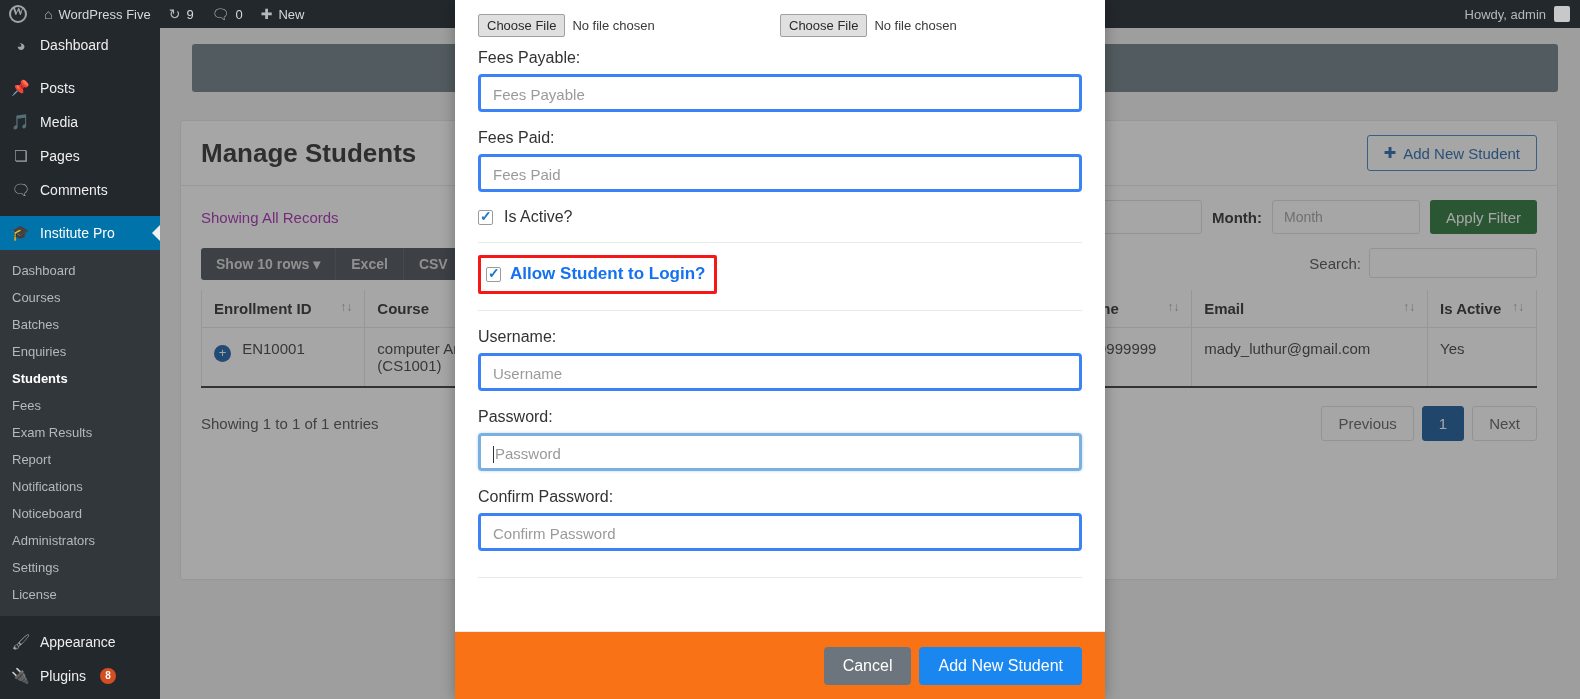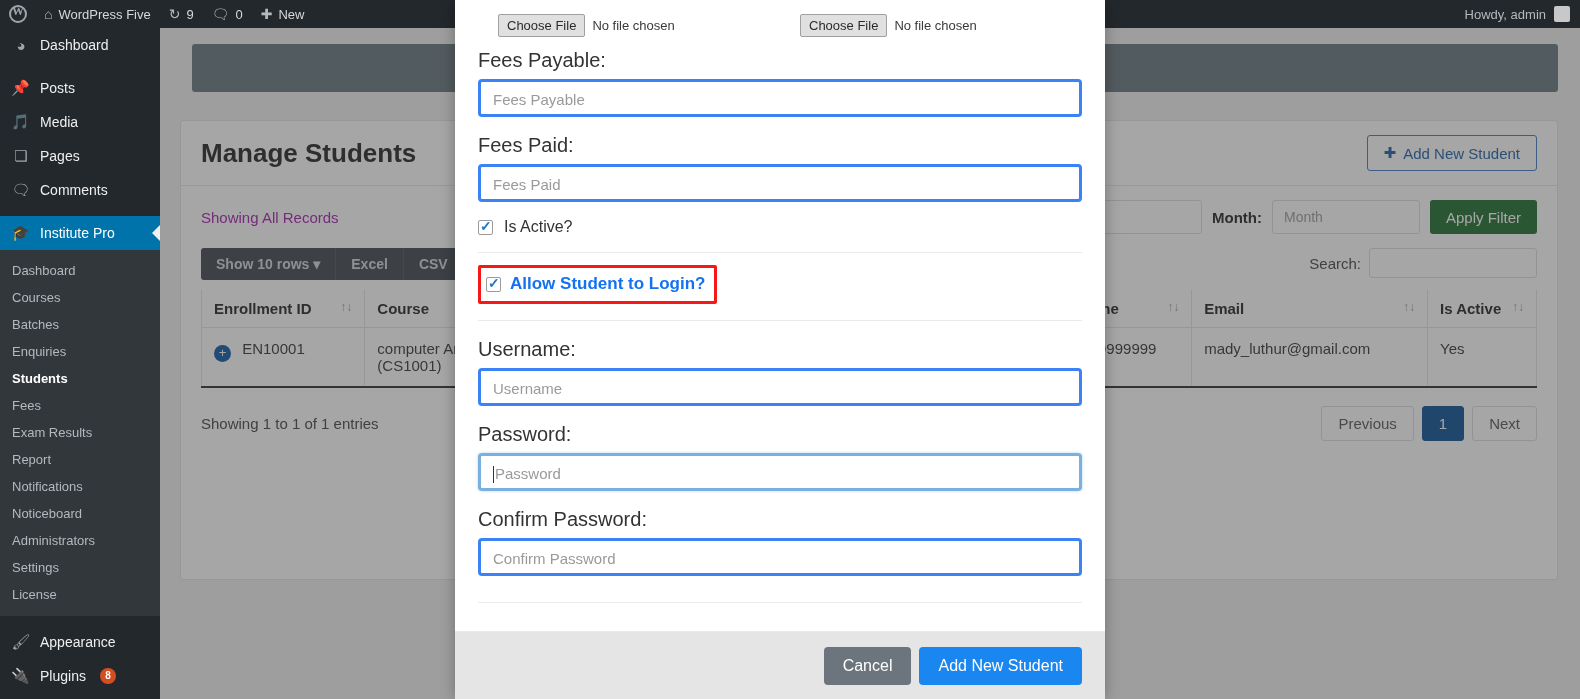--- a/index.html
+++ b/index.html
@@ -175,28 +175,28 @@
     width: 650px; height: 699px;
     background: #fff; z-index: 80;
     box-shadow: 0 0 14px rgba(0,0,0,.3);
     overflow: hidden;
   }
   .modal-inner { padding: 0 23px; }
   .file-row {
     display: flex; gap: 0; padding-top: 14px; height: 32px;
     align-items: flex-start;
   }
-  .file-cell { width: 50%; display: flex; align-items: center; gap: 7px; margin-left: 20px; }
+  .file-cell { width: 50%; display: flex; align-items: center; gap: 7px; }
   .choose-btn {
     background: #e0e0e0; border: 1px solid #a0a0a0; border-radius: 2px;
     font-size: 13px; padding: 3px 8px; color: #2b2b2b;
   }
   .nofile { font-size: 13px; color: #3a3a3a; }
   .f-label {
-    font-size: 20px; color: #333; margin: 17px 0 7px;
+    font-size: 16px; color: #333; margin: 17px 0 7px;
   }
   .f-input {
     width: 100%; height: 38px; border: 3px solid #3b82f6;
     border-radius: 4px; padding: 0 12px;
     font-size: 15px; color: #9a9a9a; line-height: 36px;
   }
   .f-input.focused {
     border-color: #79b0e0; box-shadow: 0 0 3px rgba(100,170,230,.5);
     position: relative;
   }
@@ -219,21 +219,21 @@
     margin-top: 12px; padding: 6px 9px 7px 5px;
     border: 3px solid #f61717; border-radius: 2px;
     display: inline-flex; align-items: center; gap: 9px;
   }
   .chk-label-blue {
     font-size: 17px; font-weight: bold; color: #1472f0;
   }
   .modal-foot {
     position: absolute; left: 0; bottom: 0; width: 650px;
     border-top: 1px solid #eaeaea; padding: 15px 23px 14px;
-    display: flex; justify-content: flex-end; gap: 8px; background: #e5e5e5;
+    display: flex; justify-content: flex-end; gap: 8px; background: #f97316;
   }
   .btn-cancel {
     background: #6c757d; color: #fff; border: none; border-radius: 4px;
     padding: 10px 19px; font-size: 16px;
   }
   .btn-primary {
     background: #1a86f0; color: #fff; border: none; border-radius: 4px;
     padding: 10px 19px; font-size: 16px;
   }
   .foot-sep { border-top: 1px solid #eaeaea; margin-top: 26px; }

